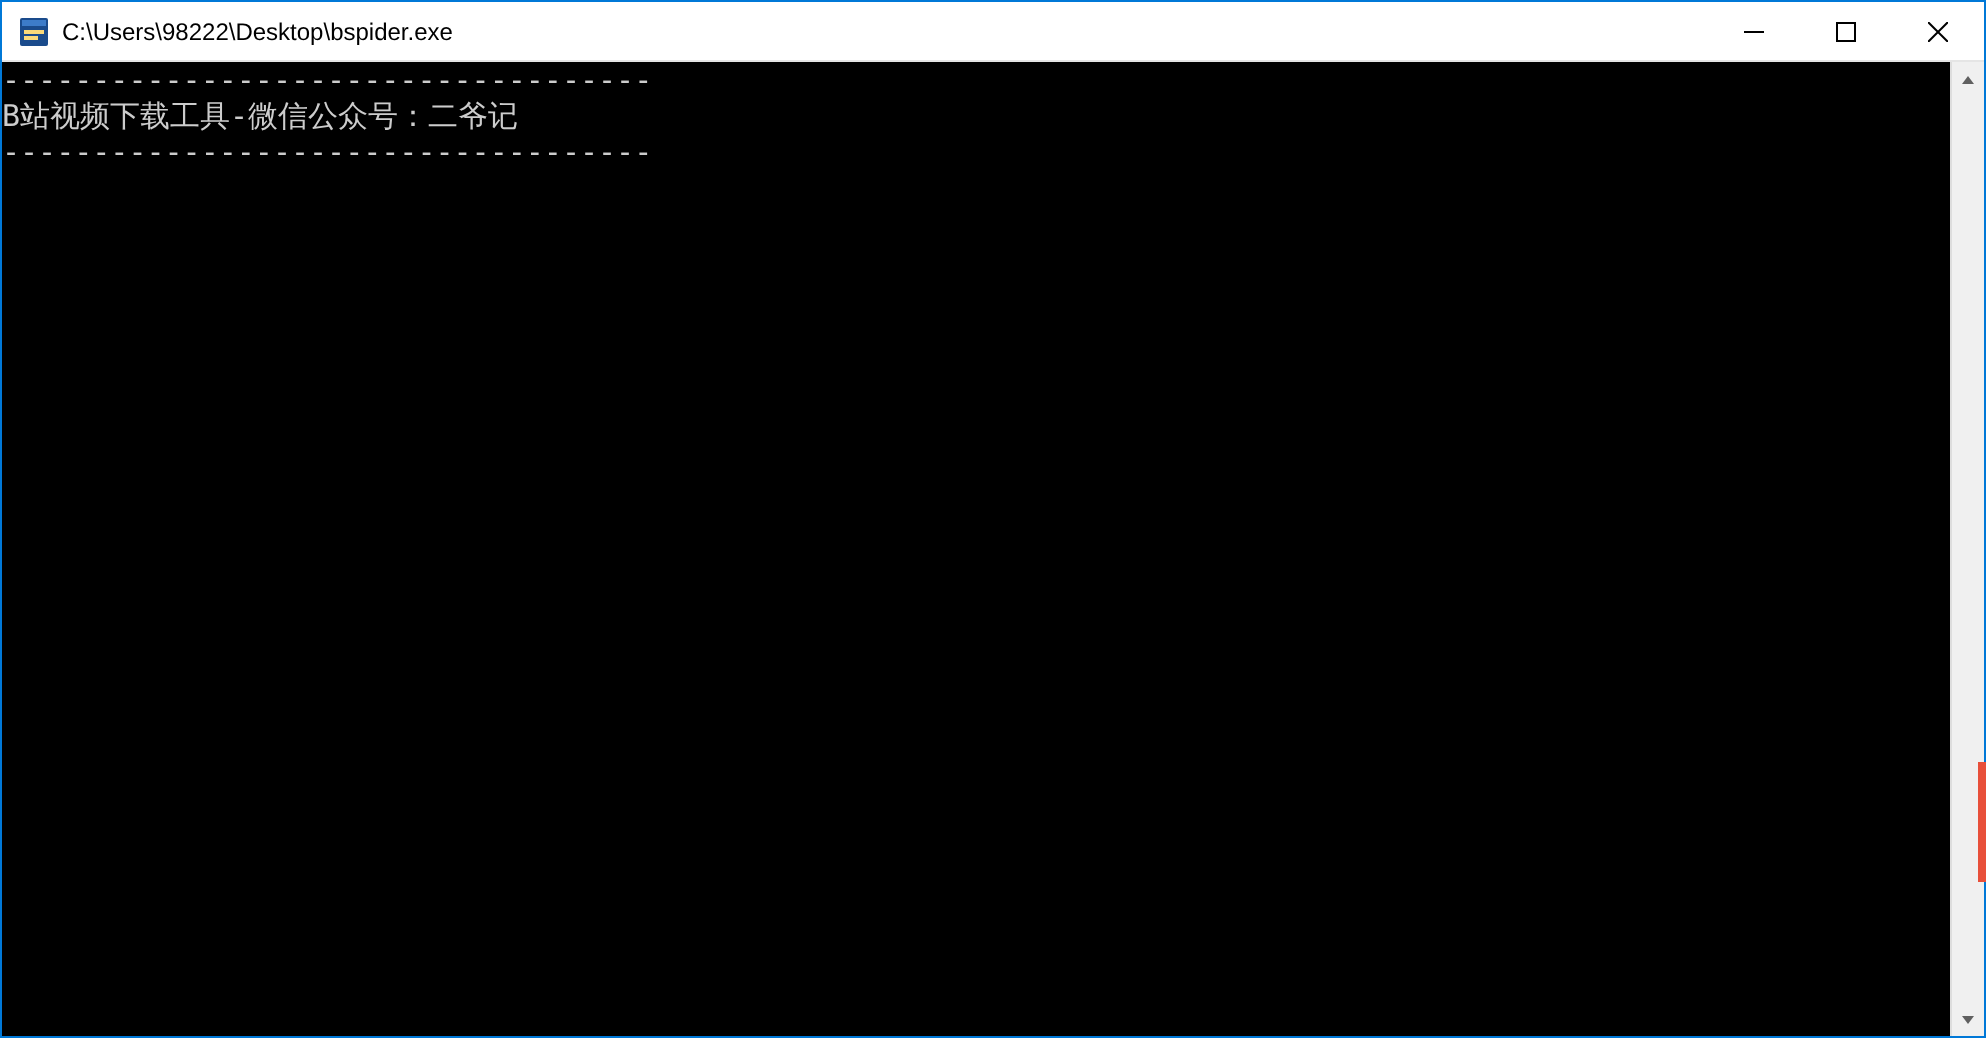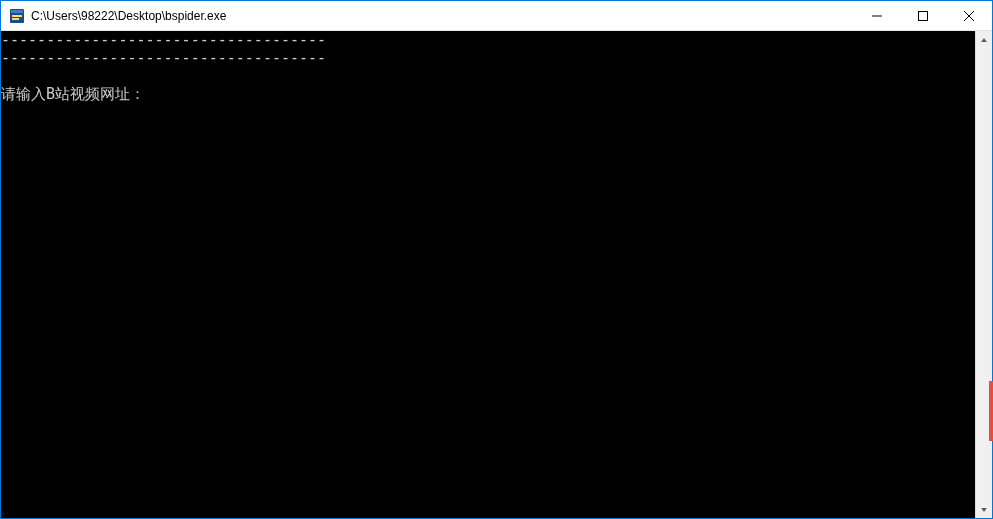--- a/index.html
+++ b/index.html
@@ -142,21 +142,21 @@
       </button>
       <button class="titlebar-btn close">
         <svg viewBox="0 0 10 10">
             <line x1="0" y1="0" x2="10" y2="10" stroke="#000" stroke-width="1"></line>
             <line x1="10" y1="0" x2="0" y2="10" stroke="#000" stroke-width="1"></line>
           </svg>
       </button>
     </div>
   </div>
   <div class="console-area">
-    <div class="console"><span class="console-line">------------------------------------</span><span class="console-line">------------------------------------</span><span class="console-blank"></span><span class="console-line">请输入B站视频网址：</span></div>
+    <div class="console"><span class="console-line">------------------------------------</span><span class="console-line">B站视频下载工具-微信公众号：二爷记</span><span class="console-line">------------------------------------</span><span class="console-blank"></span></div>
     <div class="scrollbar">
       <div class="scroll-btn">
         <svg width="8" height="8" viewBox="0 0 8 8">
             <polygon points="4,2 1,6 7,6" fill="#606060"></polygon>
           </svg>
       </div>
       <div class="scroll-track"></div>
       <div class="scroll-btn">
         <svg width="8" height="8" viewBox="0 0 8 8">
             <polygon points="4,6 1,2 7,2" fill="#606060"></polygon>

